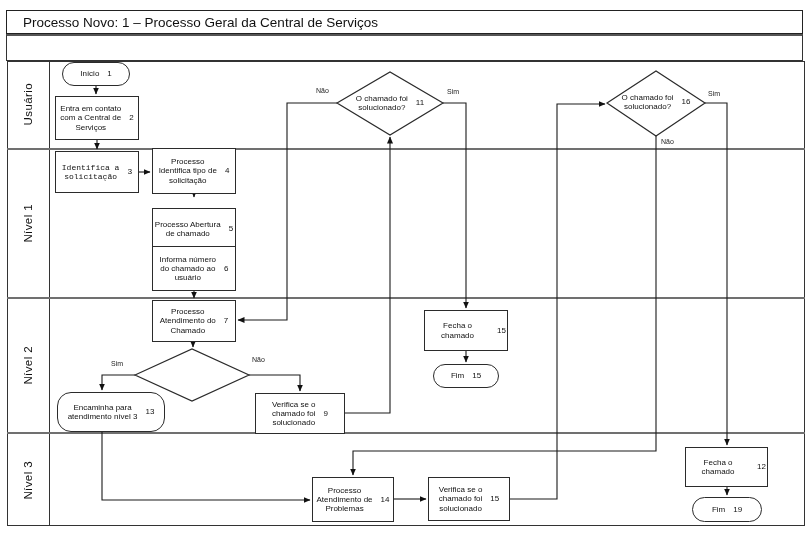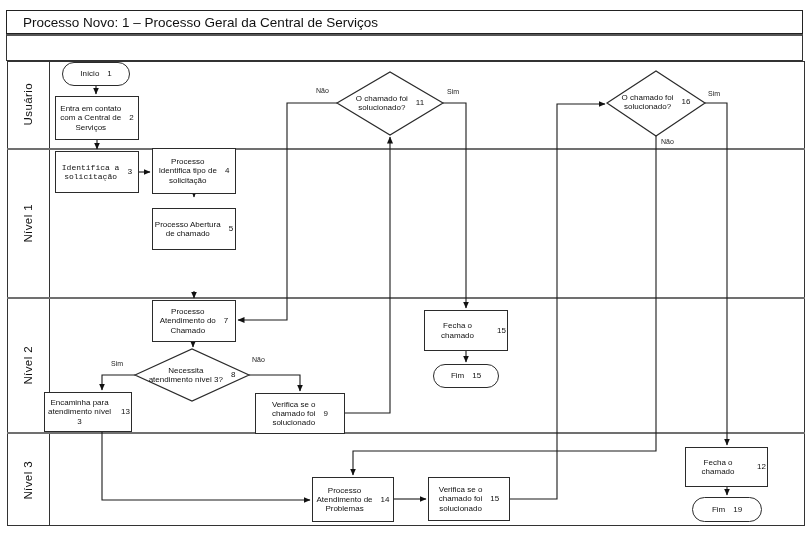--- a/index.html
+++ b/index.html
@@ -117,51 +117,52 @@
     <span class="nl">Processo
 Identifica tipo de
 solicitação</span>
     <span class="nn">4</span>
   </div>
   <div class="node" style="left:152px;top:208px;width:84px;height:42px;">
     <span class="nl">Processo Abertura
 de chamado</span>
     <span class="nn">5</span>
   </div>
+  <div class="node" style="left:152px;top:246px;width:84px;height:45px;">
+    <span class="nl">Informa número
+do chamado ao
+usuário</span>
+    <span class="nn">6</span>
+  </div>
   <div class="node" style="left:152px;top:300px;width:84px;height:42px;">
     <span class="nl">Processo
 Atendimento do
 Chamado</span>
     <span class="nn">7</span>
   </div>
-  <div class="node dia-text" style="left:134px;top:354px;width:116px;height:42px;">
-    <span class="nl">Necessita
-atendimento nível 3?</span>
-    <span class="nn">8</span>
-  </div>
   <div class="node" style="left:255px;top:393px;width:90px;height:41px;">
     <span class="nl">Verifica se o
 chamado foi
 solucionado</span>
     <span class="nn">9</span>
   </div>
   <div class="node dia-text" style="left:337px;top:82px;width:106px;height:42px;">
     <span class="nl">O chamado foi
 solucionado?</span>
     <span class="nn">11</span>
   </div>
   <div class="node" style="left:424px;top:310px;width:84px;height:41px;">
     <span class="nl">Fecha o chamado</span>
     <span class="nn">15</span>
   </div>
   <div class="node ellipse" style="left:433px;top:364px;width:66px;height:24px;">
     <span class="nl">Fim</span>
     <span class="nn">15</span>
   </div>
-  <div class="node" style="left:44px;top:392px;width:88px;height:40px;">
+  <div class="node" style="left:57px;top:392px;width:108px;height:40px;border-radius:14px;">
     <span class="nl">Encaminha para
 atendimento nível 3</span>
     <span class="nn">13</span>
   </div>
   <div class="node" style="left:312px;top:477px;width:82px;height:45px;">
     <span class="nl">Processo
 Atendimento de
 Problemas</span>
     <span class="nn">14</span>
   </div>

